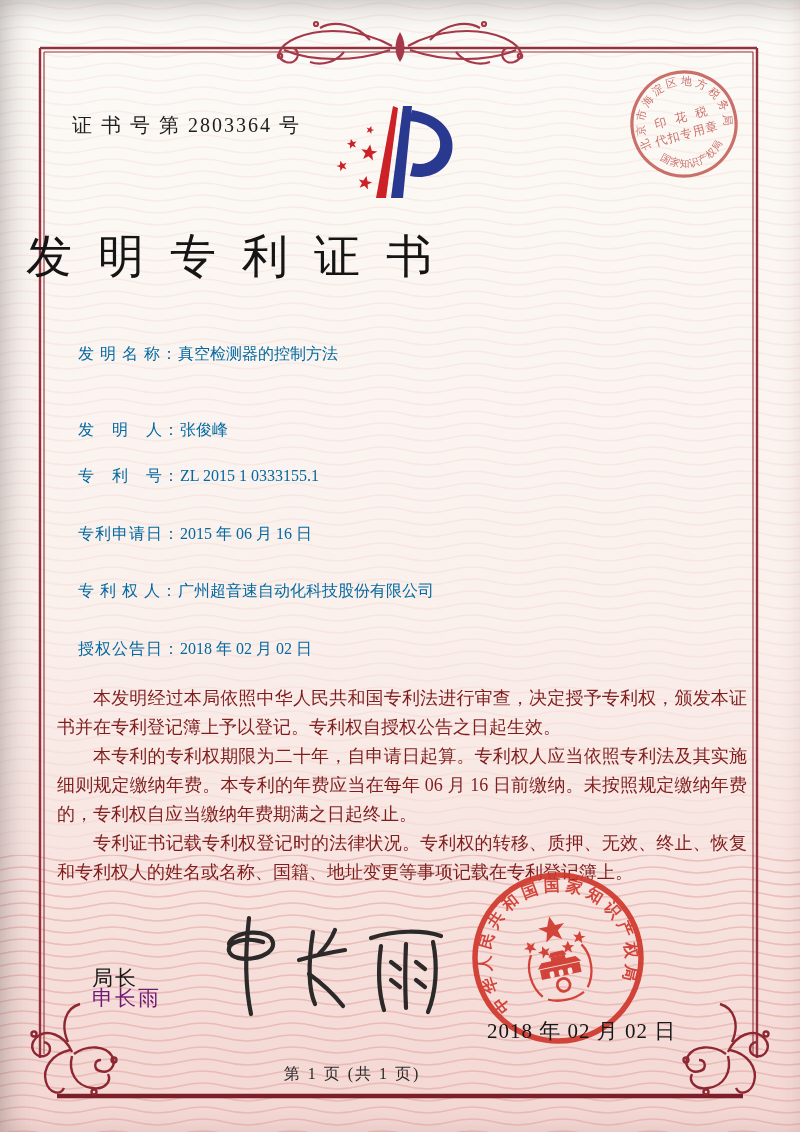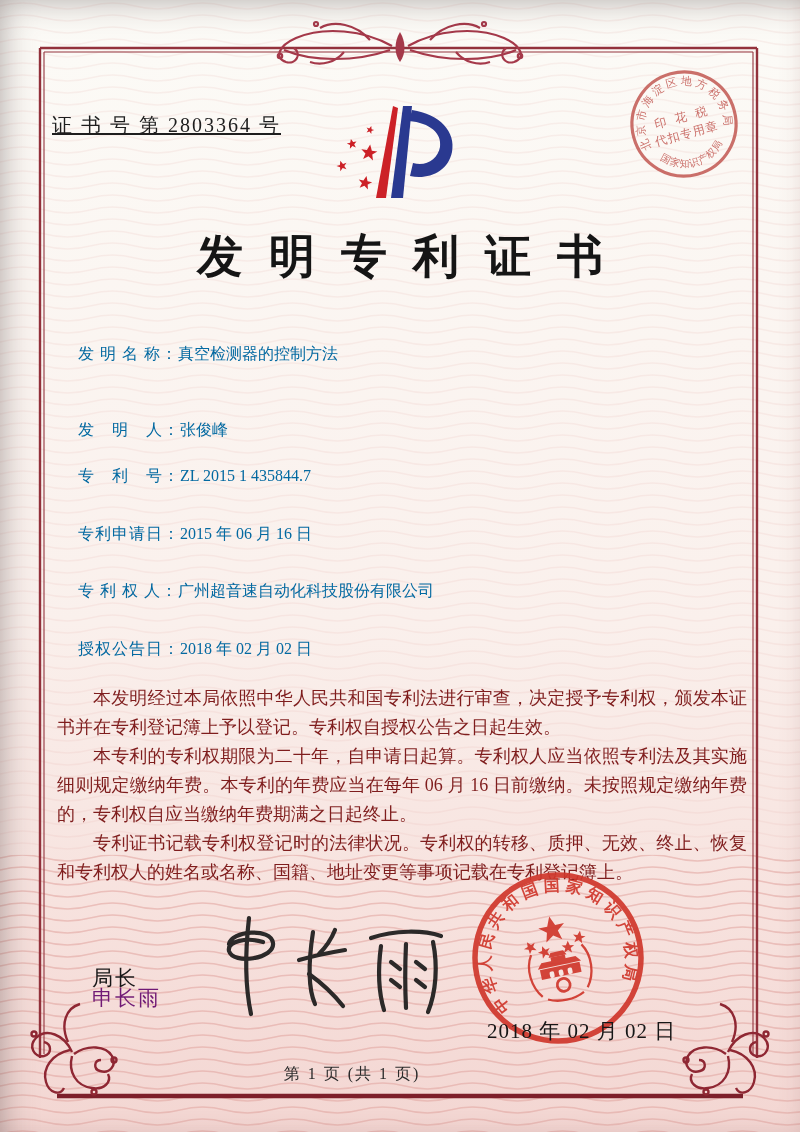--- a/index.html
+++ b/index.html
@@ -6,25 +6,25 @@
   body{
     width:800px;height:1132px;position:relative;overflow:hidden;
     font-family:"Liberation Serif","DejaVu Serif",serif;
     color:#222;
     background:#fcfbf7;
   }
   .layer{position:absolute;left:0;top:0;width:800px;height:1132px;}
   #bg-svg{z-index:0;}
   #frame-svg{z-index:1;}
   .content{position:absolute;z-index:2;}
-  .cert-no{left:52px;top:112px;font-size:20px;letter-spacing:2px;color:#1e1e1e;text-decoration:underline;}
+  .cert-no{left:72px;top:112px;font-size:20px;letter-spacing:2px;color:#1e1e1e;}
   #logo-svg{left:336px;top:100px;z-index:2;}
   #tax-stamp-svg{left:622px;top:62px;z-index:2;opacity:.82;}
-  .title{left:0;top:226px;width:800px;text-align:center;font-size:46px;
-         letter-spacing:26px;padding-left:26px;box-sizing:border-box;color:#151515;font-weight:700;}
+  .title{left:0;top:226px;width:800px;font-size:46px;
+         letter-spacing:26px;padding-left:26px;box-sizing:border-box;color:#151515;font-weight:400;}
   .field{left:78px;width:660px;font-size:16px;line-height:28px;color:#0369a1;white-space:nowrap;}
   .field .lab{letter-spacing:1px;}
   .paragraphs{left:57px;top:684px;width:690px;font-size:18px;line-height:29px;
               text-align:justify;color:#7f1d1d;}
   .paragraphs p{margin:0;text-indent:2em;}
   .sig-title{left:92px;top:940px;font-size:21px;color:#161616;letter-spacing:2px;margin-top:24px;}
   .sig-name{left:92px;top:984px;font-size:21px;color:#701a75;letter-spacing:2px;}
   #signature-svg{left:185px;top:908px;z-index:3;}
   #seal-svg{left:458px;top:858px;z-index:2;opacity:.92;}
   .seal-date{left:487px;top:1017px;font-size:21px;letter-spacing:1px;color:#161616;z-index:4;white-space:nowrap;}
@@ -135,21 +135,21 @@
 
 <div class="content title">发明专利证书</div>
 
 <div class="content field" style="top:340px">
   <span class="lab">发 明 名 称：</span><span>真空检测器的控制方法</span>
 </div>
 <div class="content field" style="top:416px">
   <span class="lab">发　明　人：</span><span>张俊峰</span>
 </div>
 <div class="content field" style="top:462px">
-  <span class="lab">专　利　号：</span><span>ZL 2015 1 435844.7</span>
+  <span class="lab">专　利　号：</span><span>ZL 2015 1 0333155.1</span>
 </div>
 <div class="content field" style="top:520px">
   <span class="lab">专利申请日：</span><span>2015 年 06 月 16 日</span>
 </div>
 <div class="content field" style="top:577px">
   <span class="lab">专 利 权 人：</span><span>广州超音速自动化科技股份有限公司</span>
 </div>
 <div class="content field" style="top:635px">
   <span class="lab">授权公告日：</span><span>2018 年 02 月 02 日</span>
 </div>

